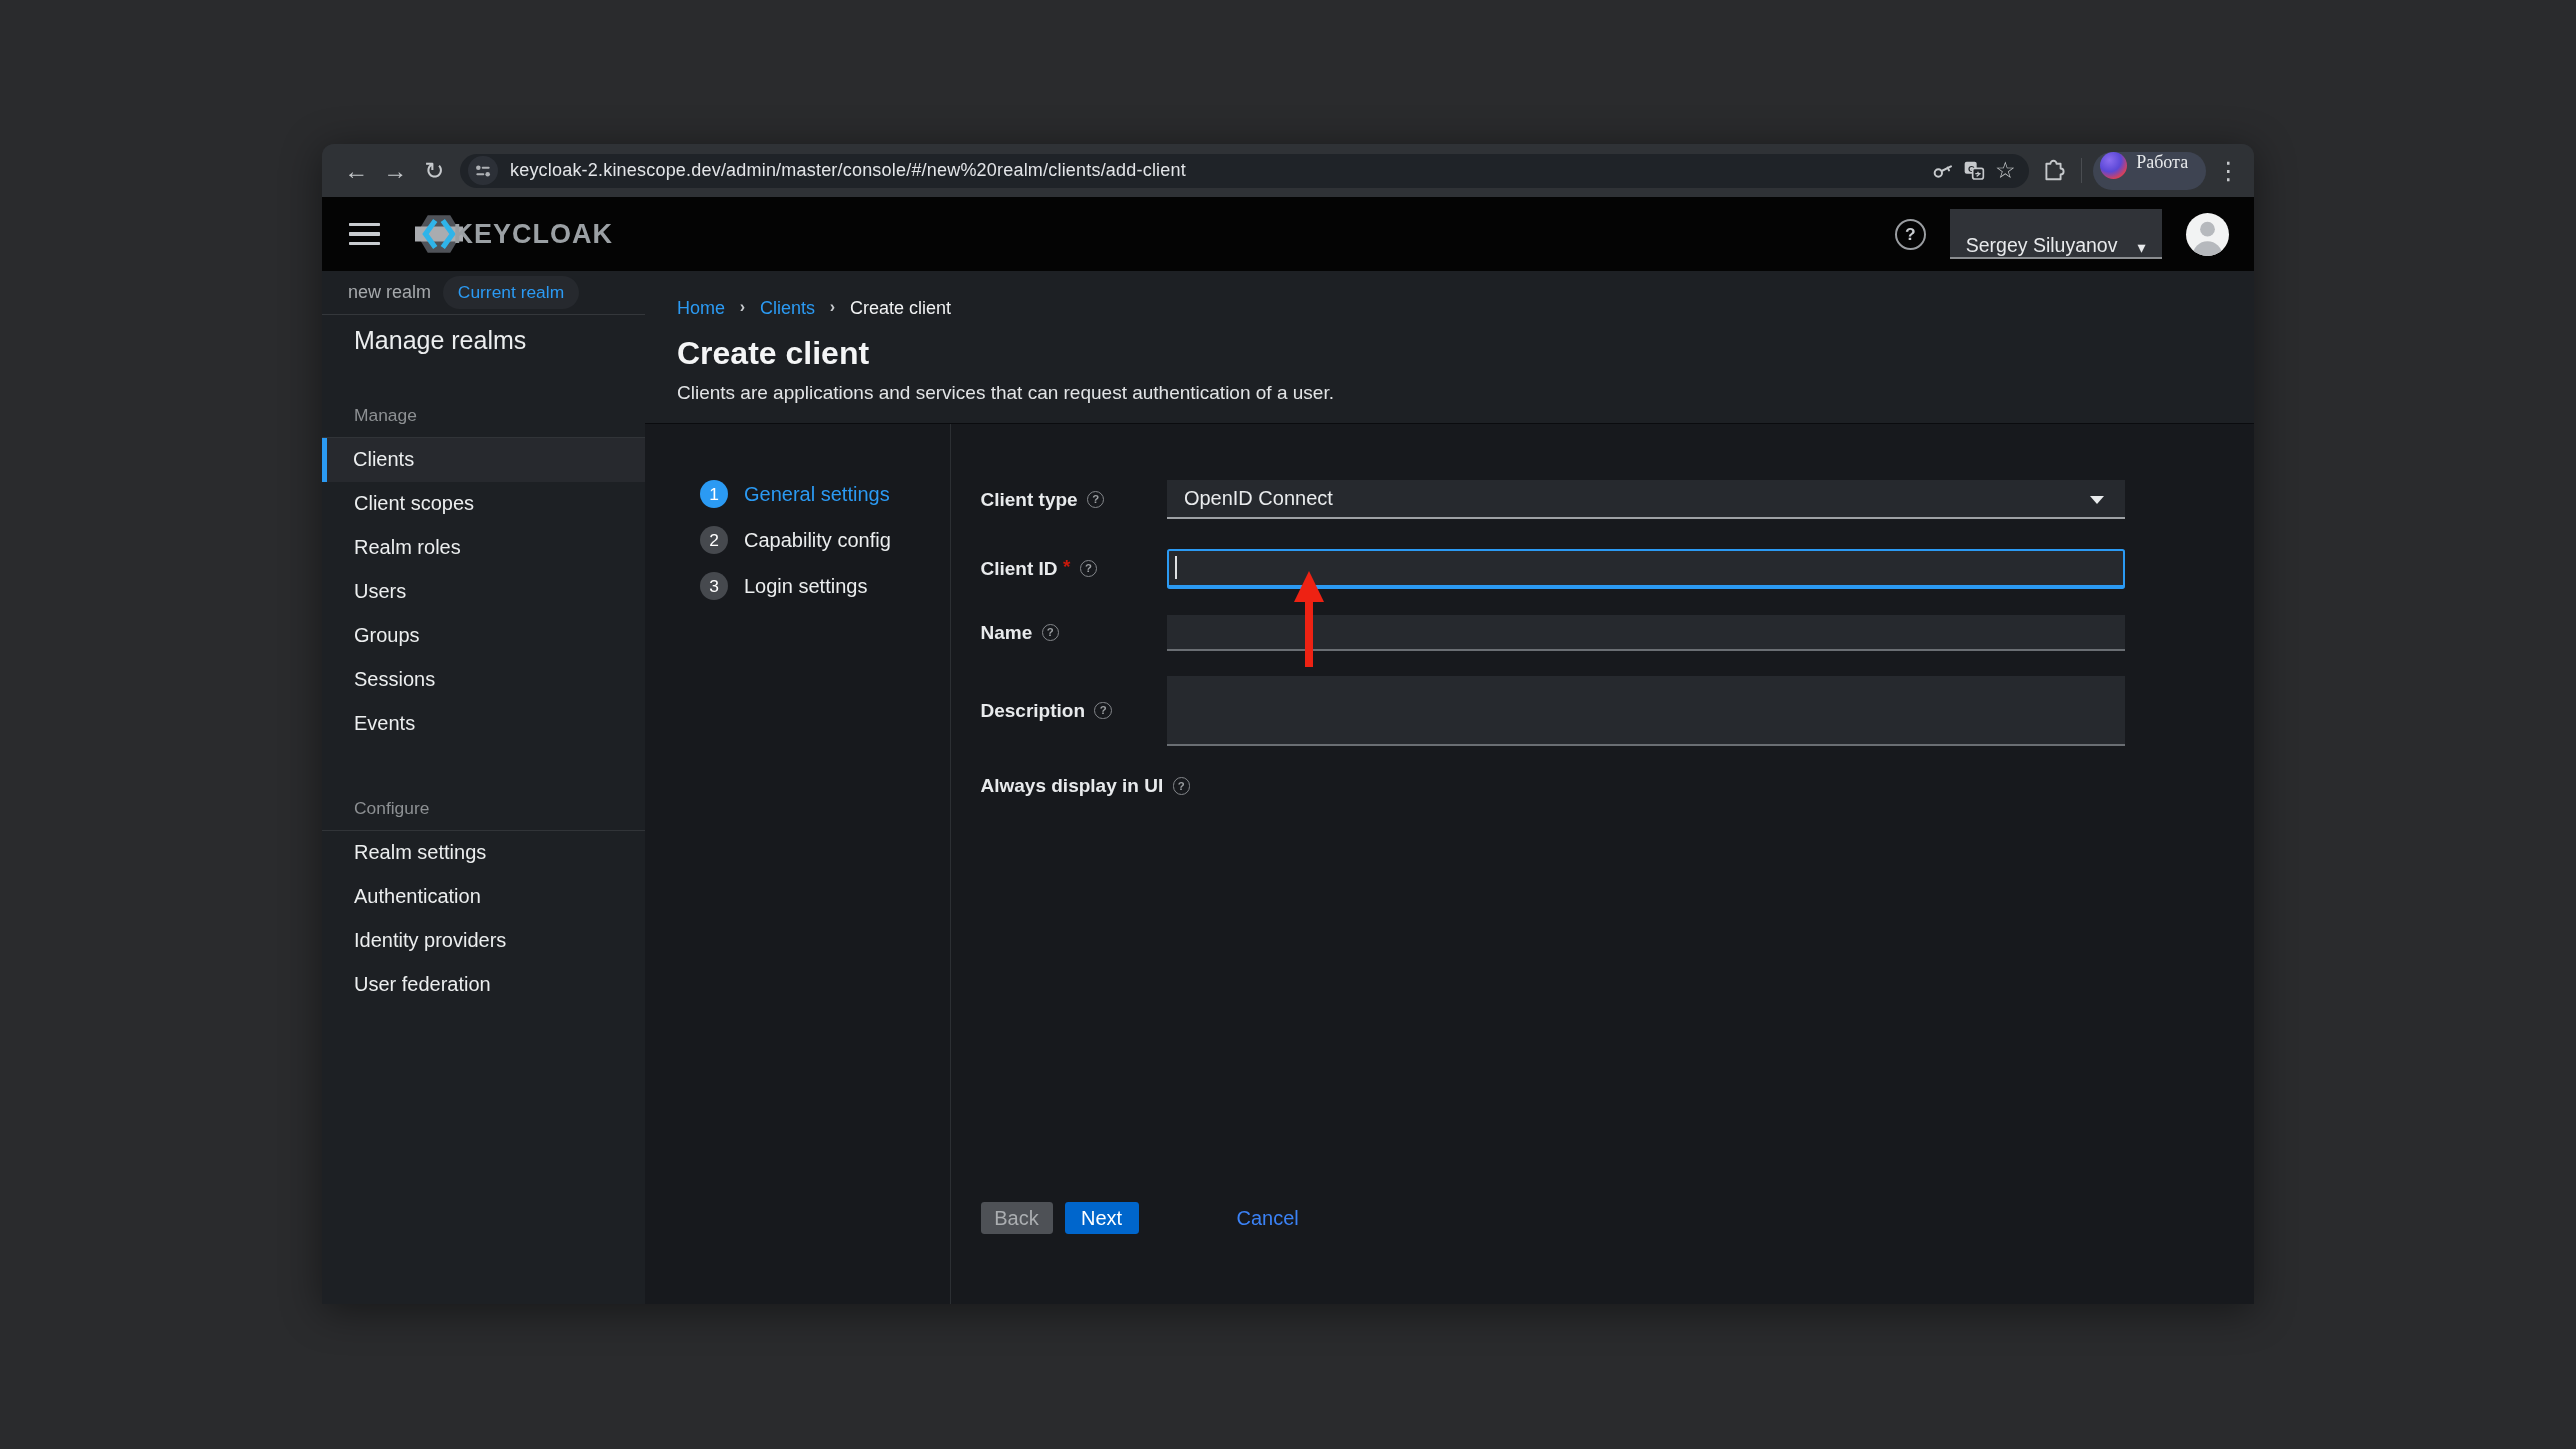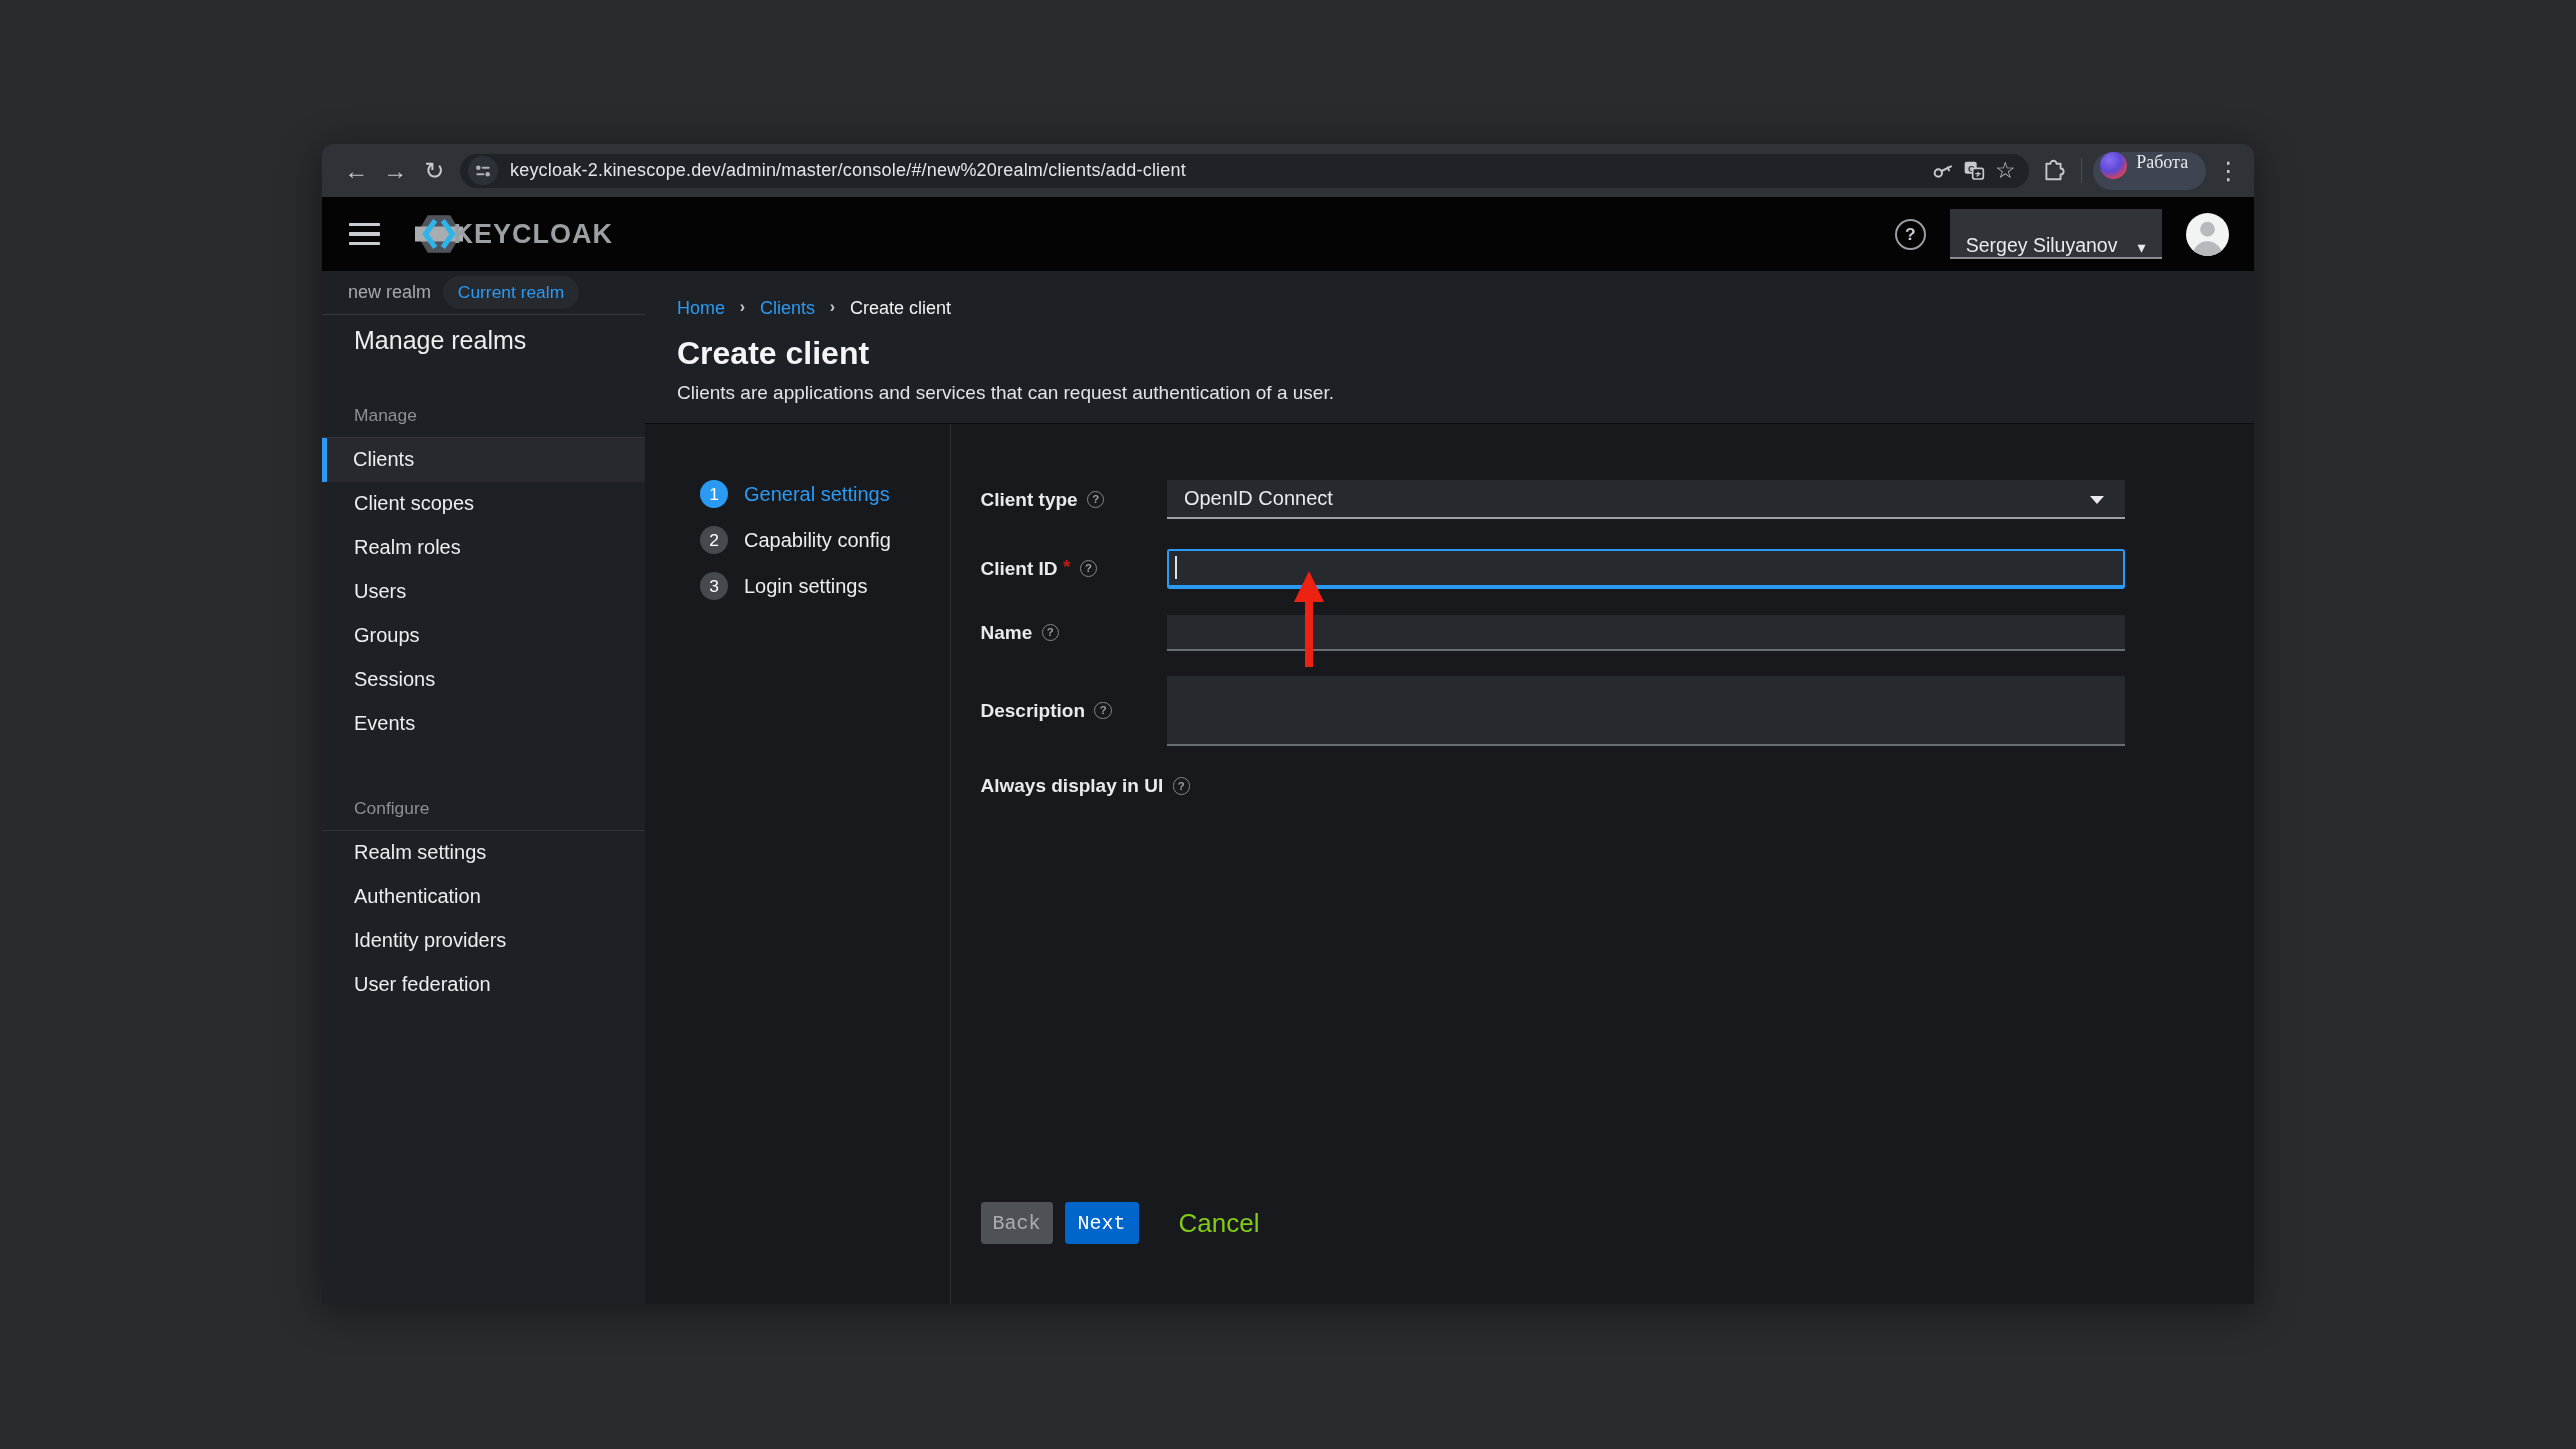--- a/index.html
+++ b/index.html
@@ -155,25 +155,25 @@
   .input { height:36px; background:#26292e; border-bottom:2px solid #6a6e73; }
   .textarea { height:70px; background:#26292e; border-bottom:2px solid #6a6e73; }
   .mb1 { margin-bottom:29.5px; } .mb2 { margin-bottom:26px; }
   .mb3 { margin-bottom:25px; } .mb4 { margin-bottom:29.5px; }
   .toggle-wrap { display:flex; align-items:center; }
   .toggle { width:43px; height:27px; border-radius:13.4px; background:#46484c; position:relative; cursor:pointer; }
   .knob { position:absolute; left:2.7px; top:2.7px; width:21.5px; height:21.5px; border-radius:50%; background:#202226; }
   .toggle-state { margin-left:20px; font-size:20px; color:#e2e4e6; }
 
   .actions { margin-top:405px; display:flex; align-items:center; }
-  .btn { height:42px; border:none; border-radius:3.4px; font-size:20px;
-    font-family:Liberation Mono, monospace; display:flex; align-items:center; justify-content:center; cursor:pointer; }
+  .btn { height:32px; border:none; border-radius:3.4px; font-size:20px;
+    font-family:Liberation Sans, sans-serif; display:flex; align-items:center; justify-content:center; cursor:pointer; }
   .btn-back { width:72px; background:#4e5156; color:#abaeb1; }
   .btn-next { width:74px; background:#0066cc; color:#ffffff; margin-left:12px; }
-  .link-cancel { margin-left:40px; font-size:26px; color:#84cc16; cursor:pointer; }
+  .link-cancel { margin-left:98px; font-size:20px; color:#3b82f6; cursor:pointer; }
 
   
   .arrow-head {
     position:absolute; left:1294px; top:571px; width:0; height:0; z-index:50;
     border-left:15.4px solid transparent; border-right:15.4px solid transparent;
     border-bottom:31px solid #ee2213;
   }
   .arrow-shaft { position:absolute; left:1305px; top:599px; width:8px; height:68px; background:#ee2213; z-index:50; }
 
   svg { display:block; }

